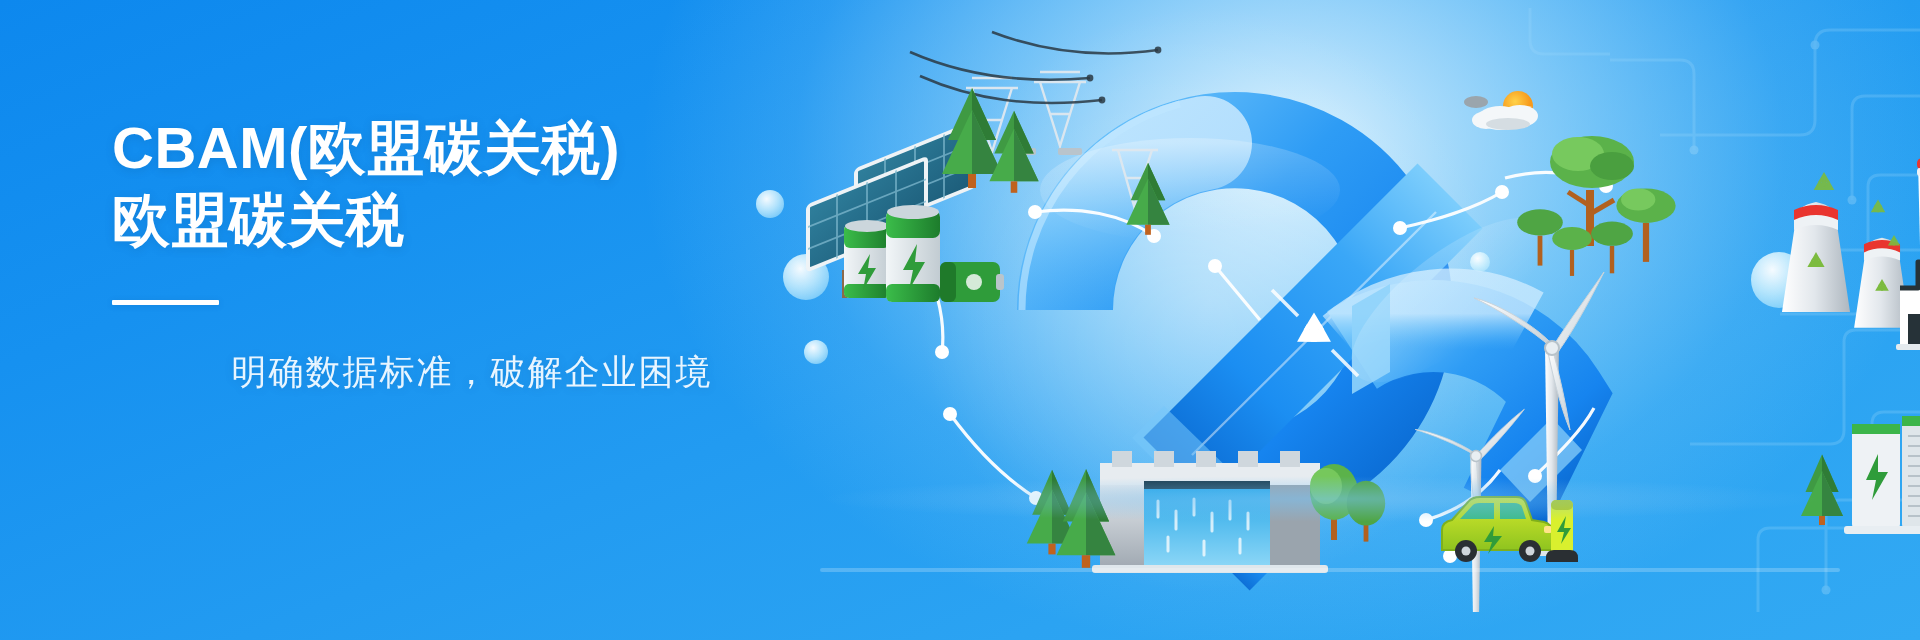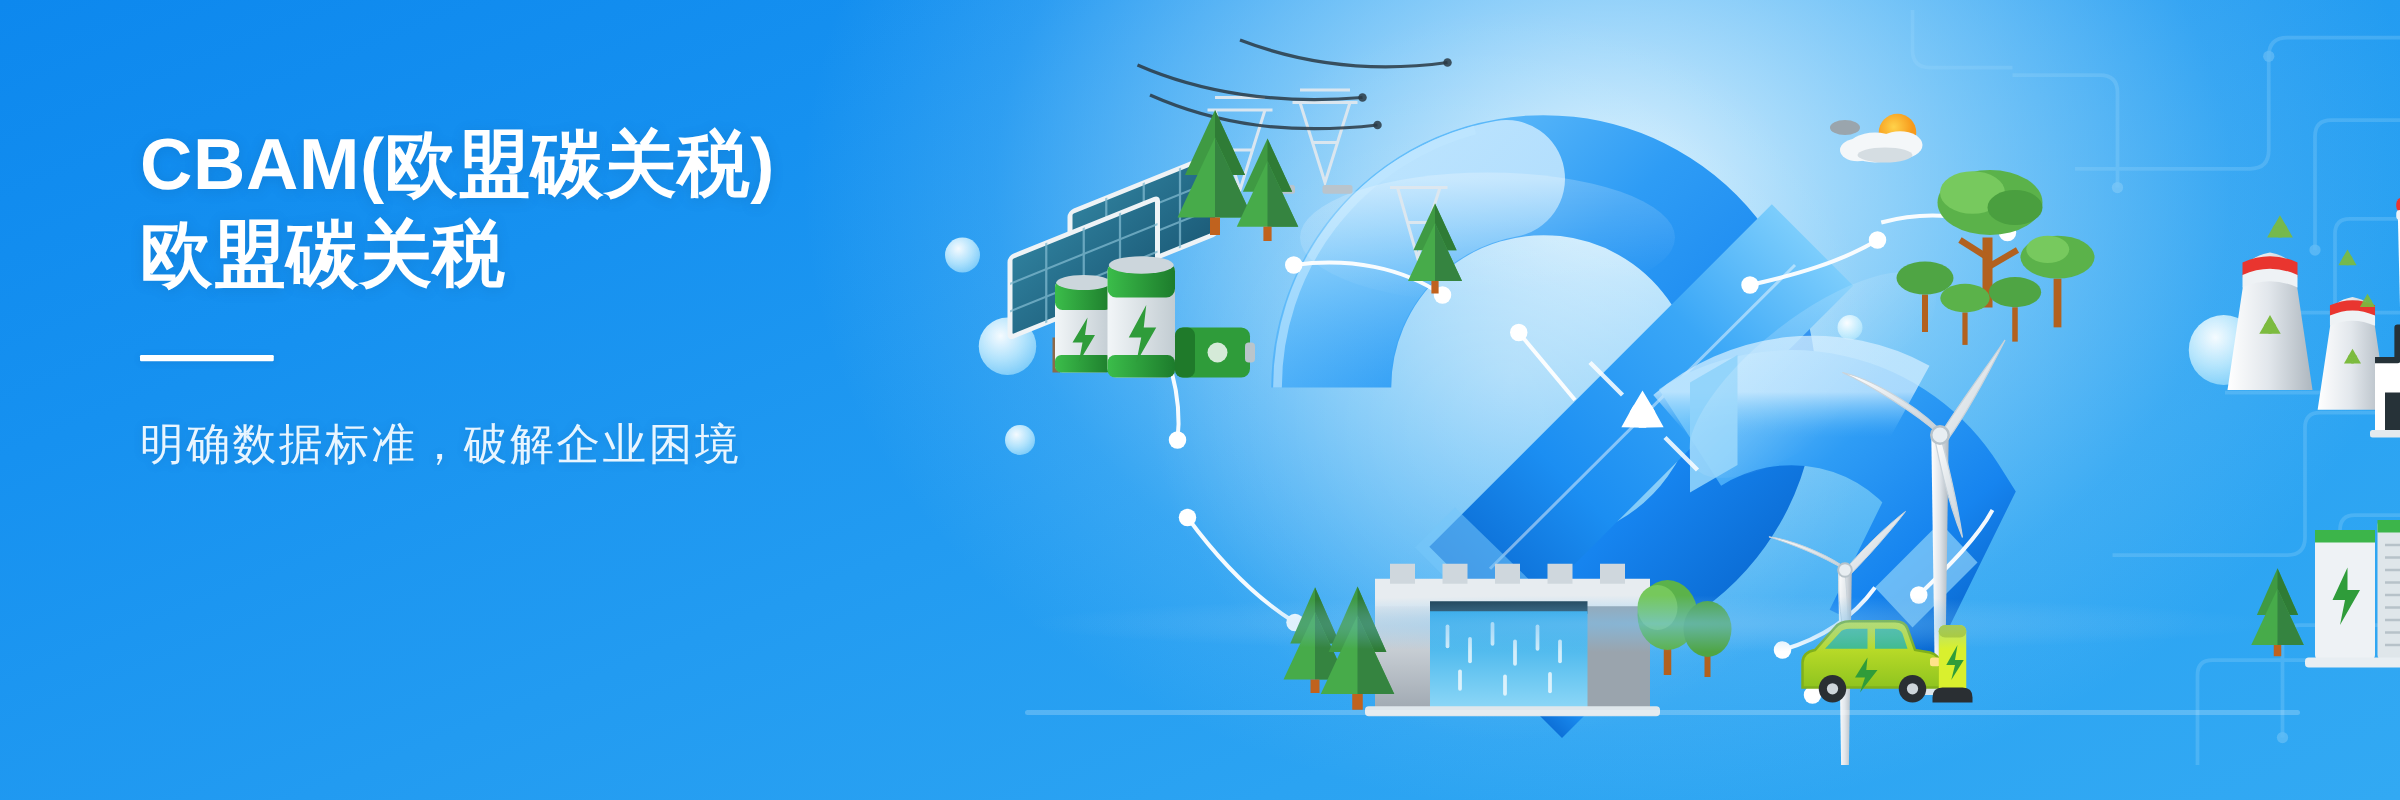--- a/index.html
+++ b/index.html
@@ -13,33 +13,33 @@
     background:
       radial-gradient(ellipse 900px 700px at 1290px 150px, rgba(225,245,255,.95) 0%, rgba(190,233,253,.55) 32%, rgba(150,214,250,.18) 55%, rgba(120,198,248,0) 72%),
       linear-gradient(158deg,#0d88ee 0%,#1691f0 26%,#229bf1 52%,#2ba3f2 74%,#32a9f3 100%);
   }
   
   .circuit{position:absolute;right:0;top:0;width:560px;height:640px;opacity:.33;pointer-events:none}
   .glowfield{position:absolute;inset:0;pointer-events:none;
     background:radial-gradient(circle 420px at 1210px 300px, rgba(255,255,255,.30) 0%, rgba(255,255,255,.10) 45%, rgba(255,255,255,0) 70%);}
 
   
-  .copy{position:absolute;left:112px;top:96px;width:720px;}
+  .copy{position:absolute;left:112px;top:112px;width:720px;}
   .title{
     color:#fff; font-weight:700; font-size:58px; line-height:72px;
     letter-spacing:.5px; text-shadow:0 2px 10px rgba(10,70,130,.18);
   }
   .title .ln{display:block;white-space:nowrap;}
   .rule{
     margin-top:44px;width:107px;height:5px;background:#fff;border-radius:1px;
     box-shadow:0 1px 6px rgba(10,70,130,.15);
   }
   .subtitle{
     margin-top:44px;color:#e8f5ff;font-size:35px;line-height:46px;font-weight:400;
-    letter-spacing:2px;text-shadow:0 1px 8px rgba(10,70,130,.18);white-space:nowrap;
+    letter-spacing:2px;text-shadow:0 1px 8px rgba(10,70,130,.18);white-space:nowrap;text-align:center;
   }
 
   
   .bubble{position:absolute;border-radius:50%;pointer-events:none;
     background:radial-gradient(circle at 38% 32%, rgba(255,255,255,.95) 0%, rgba(214,245,255,.78) 45%, rgba(150,226,252,.42) 100%);
     filter:blur(.4px);}
 
   
   .art{position:absolute;left:760px;top:0;width:1160px;height:640px;}
   svg{display:block;overflow:visible}

